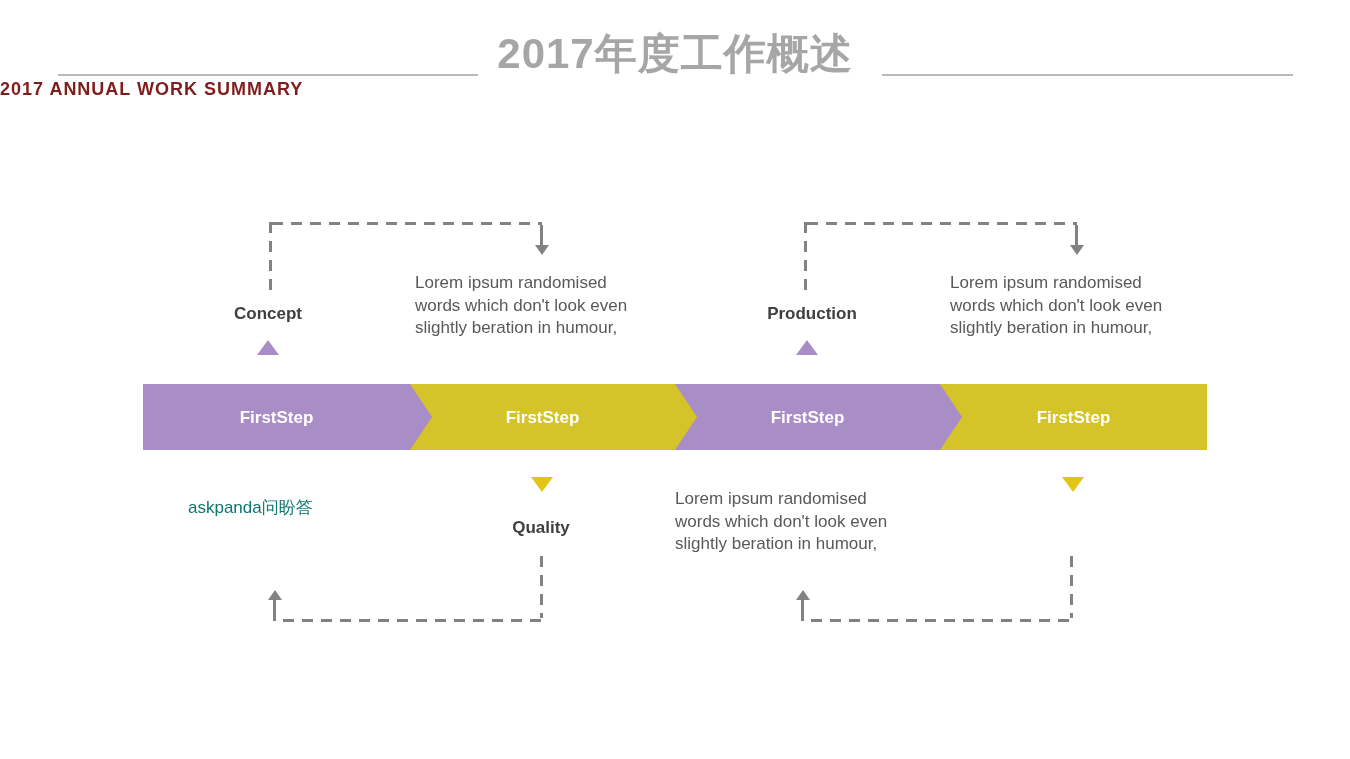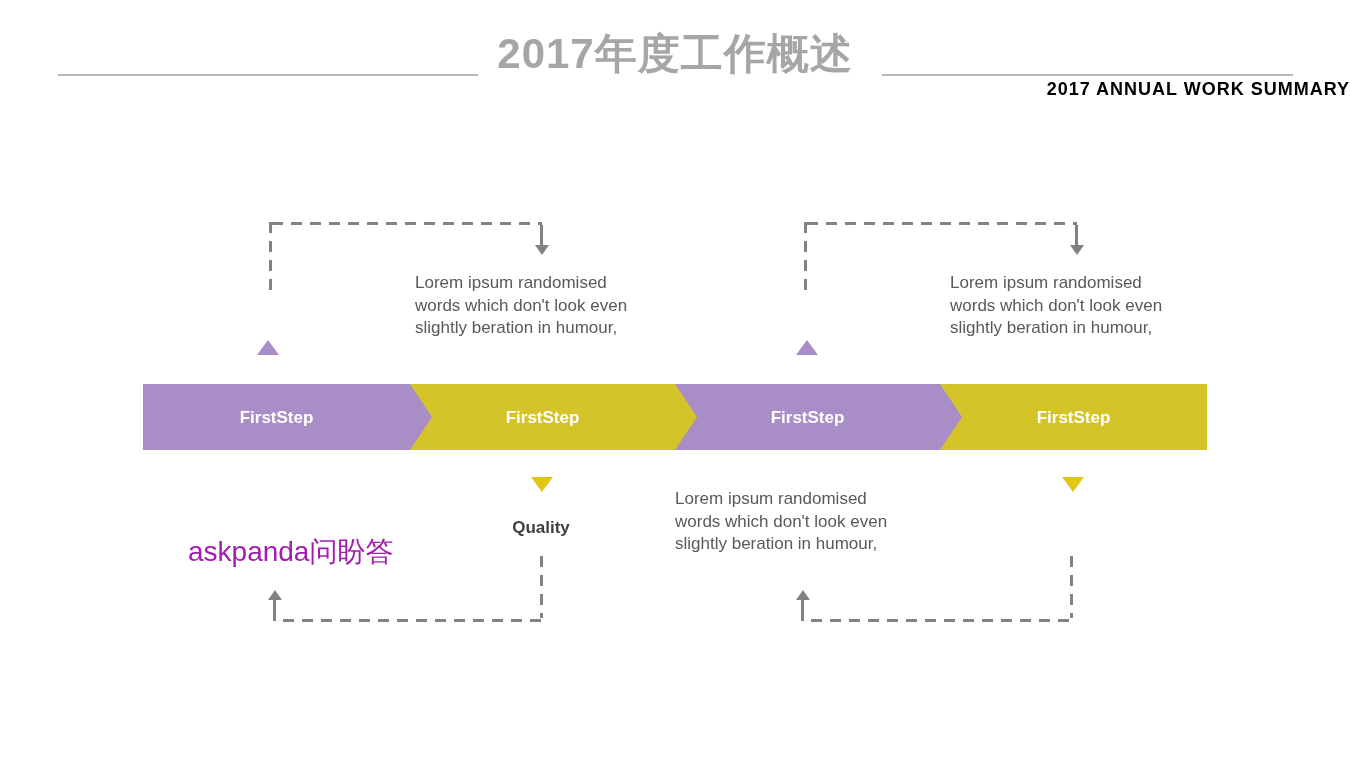--- a/index.html
+++ b/index.html
@@ -12,21 +12,21 @@
   .hline { position:absolute; top:74px; height:2px; background:#b9b9b9; }
   .hline-left  { left:58px;  width:420px; }
   .hline-right { left:882px; width:411px; }
   .title {
     position:absolute; left:0; top:26px; width:100%; margin:0;
     text-align:center; font-size:42px; font-weight:bold; color:#a6a6a6;
     letter-spacing:1px;
   }
   .subtitle {
     position:absolute; left:0; top:79px; width:100%;
-    text-align:right; font-size:18px; font-weight:bold; color:#000000;
+    text-align:left; font-size:18px; font-weight:bold; color:#7f1d1d;
     letter-spacing:1px;
   }
 
   
   .hdash { position:absolute; height:3px;
     background:repeating-linear-gradient(90deg,#828282 0 11px,transparent 11px 19px); }
   .vdash { position:absolute; width:3px;
     background:repeating-linear-gradient(180deg,#828282 0 11px,transparent 11px 19px); }
   .vsolid { position:absolute; width:3px; background:#828282; }
   .arrow-down { position:absolute; width:0; height:0;
@@ -60,22 +60,22 @@
   .tri-down { position:absolute; width:0; height:0;
     border-left:11px solid transparent; border-right:11px solid transparent;
     border-top:15px solid #e3c615; }
 
   
   .step-label { position:absolute; text-align:center; font-size:17px;
     font-weight:bold; color:#3f3f3f; line-height:21px; }
   .lorem { position:absolute; text-align:left; font-size:17px;
     color:#595959; line-height:22.5px; white-space:pre-line; }
 
-  .watermark { position:absolute; left:188px; top:533px; font-size:28px;
-    color:#a21caf; }
+  .watermark { position:absolute; left:188px; top:496px; font-size:17px;
+    color:#0f766e; }
 </style>
 </head>
 <body>
 
 <div class="slide">
 
   <div class="hline hline-left"></div>
   <div class="hline hline-right"></div>
   <h1 class="title">2017年度工作概述</h1>
   <div class="subtitle">2017 ANNUAL WORK SUMMARY</div>
@@ -101,22 +101,24 @@
     <div class="arrow-up" style="left:268px; top:590px;"></div>
   </div>
 
   <div>
     <div class="vdash" style="left:1070px; top:556px; height:62px;"></div>
     <div class="hdash" style="left:811px; top:619px; width:260px;"></div>
     <div class="vsolid" style="left:801px; top:599px; height:22px;"></div>
     <div class="arrow-up" style="left:796px; top:590px;"></div>
   </div>
 
+  <div class="step-label" style="left:168px; top:303px; width:200px;">Concept</div>
   <div class="tri-up" style="left:257px; top:340px;"></div>
 
+  <div class="step-label" style="left:712px; top:303px; width:200px;">Production</div>
   <div class="tri-up" style="left:796px; top:340px;"></div>
 
   <div class="lorem" style="left:415px; top:272px; width:250px;">Lorem ipsum randomised
 words which don't look even
 slightly beration in humour,</div>
   <div class="lorem" style="left:950px; top:272px; width:250px;">Lorem ipsum randomised
 words which don't look even
 slightly beration in humour,</div>
 
   <div>

